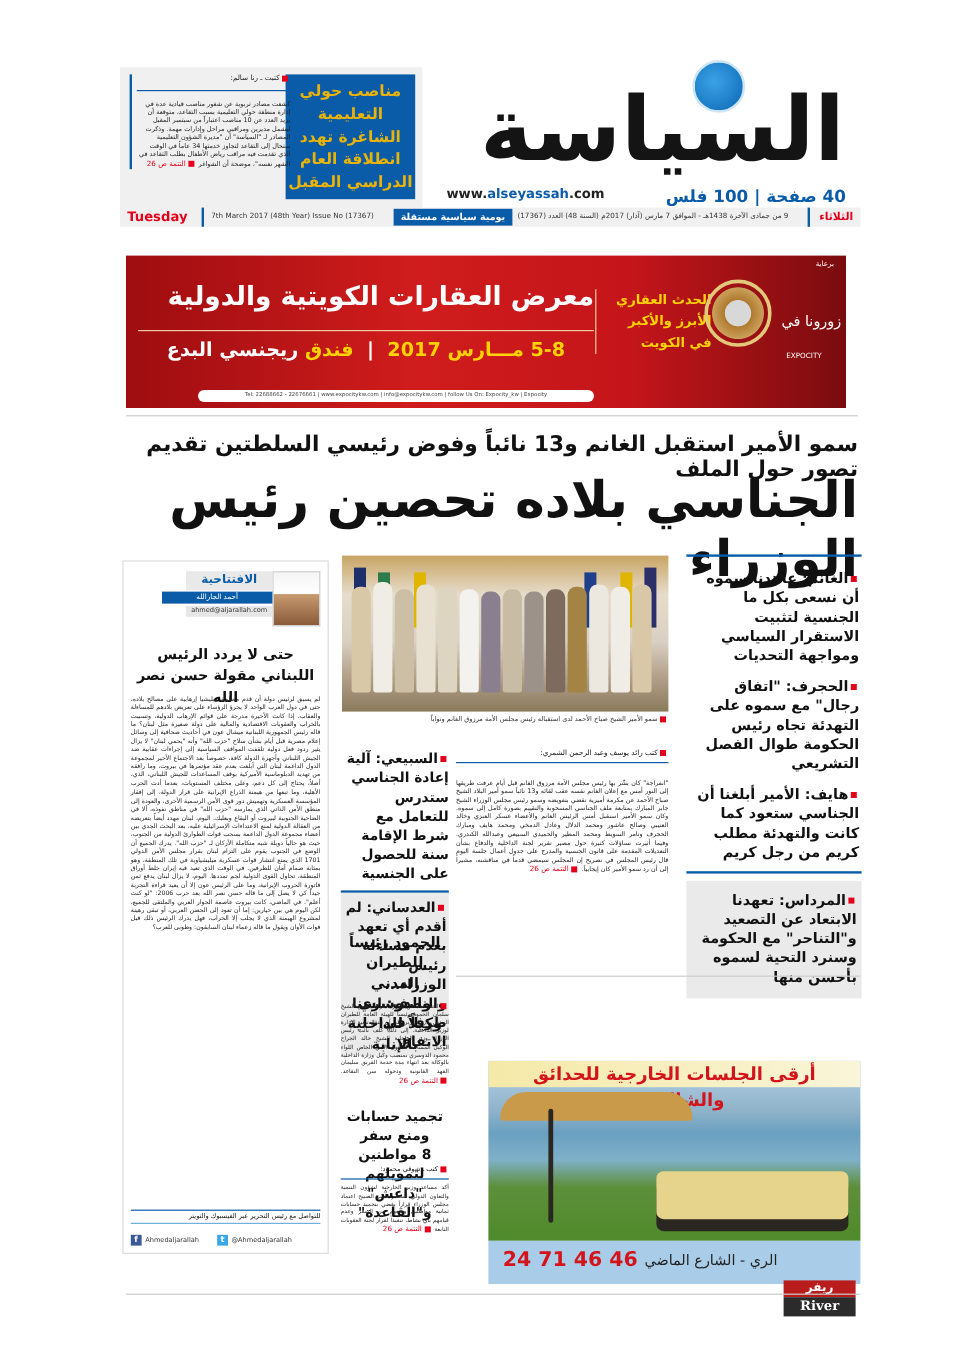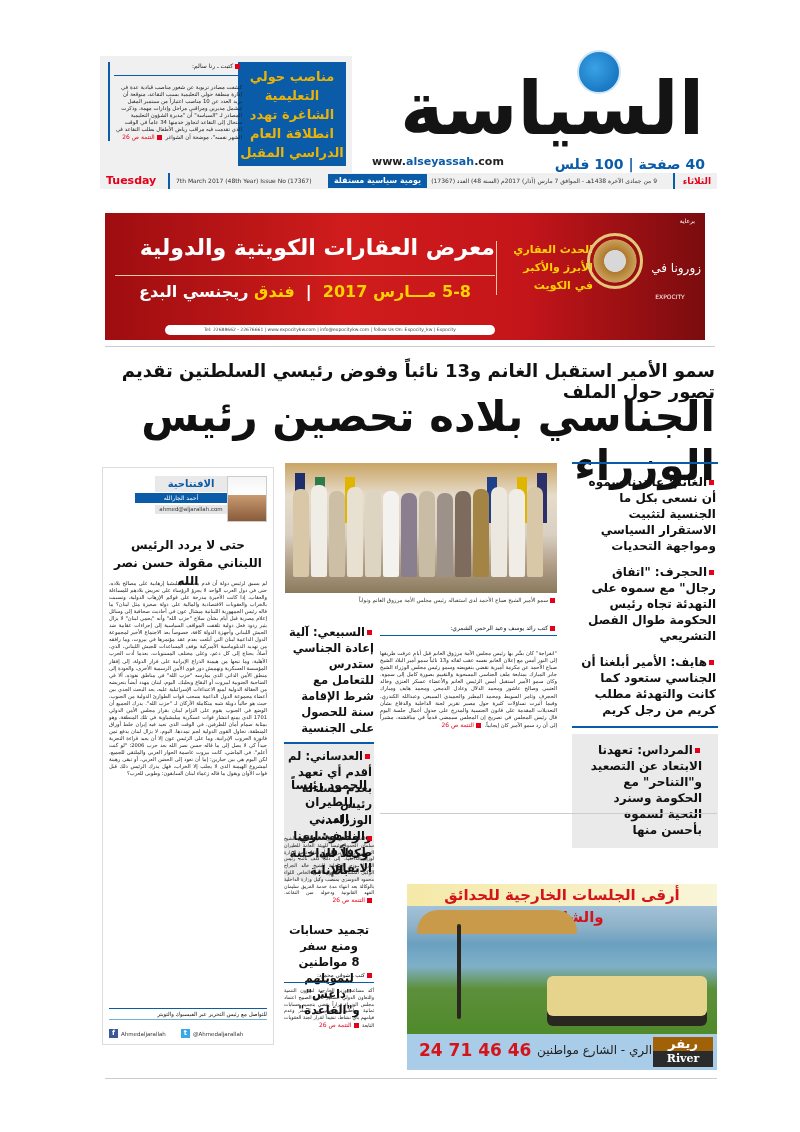--- a/index.html
+++ b/index.html
@@ -62,21 +62,21 @@
   
   #ad{left:407px;top:884px;width:310px;height:150px;overflow:hidden;background:linear-gradient(180deg,#b7d3ea 0%,#8fb2c9 28%,#6aa0c0 40%,#7fb0c8 55%,#5d8f3a 70%,#4f8a2b 100%);}
   #ad-title{position:absolute;left:0;top:0;right:0;height:22px;background:linear-gradient(90deg,#f5e9a8,#f9f5d8);color:#d4141b;font-size:15px;font-weight:bold;direction:rtl;text-align:center;line-height:22px;}
   #ad-sofa{position:absolute;right:10px;top:92px;width:160px;height:40px;background:#e6d48d;border-radius:6px;box-shadow:0 10px 0 #2a2620;}
   #ad-umbrella{position:absolute;left:10px;top:26px;width:160px;height:24px;background:#c89a4a;border-radius:80px 80px 10px 10px;}
   #ad-pole{position:absolute;left:50px;top:40px;width:4px;height:95px;background:#2a2620;border-radius:2px;}
   #ad-foot{left:407px;top:1034px;width:310px;height:36px;background:#a9cde9;}
   #ad-phone{position:absolute;left:12px;top:6px;font-size:17px;font-weight:bold;color:#d4141b;}
   #ad-addr{position:absolute;left:130px;top:9px;font-size:12px;color:#222;direction:rtl;}
   #ad-logo{position:absolute;right:4px;top:3px;width:60px;height:30px;}
-  #ad-logo-ar{height:14px;background:#a16207;color:#fff;font-size:13px;font-weight:bold;text-align:center;line-height:14px;}
+  #ad-logo-ar{height:14px;background:#b91c1c;color:#fff;font-size:10px;font-weight:bold;text-align:center;line-height:14px;margin-top:30px;}
   #ad-logo-en{height:16px;background:#2b2b2b;color:#fff;font-family:"DejaVu Serif",serif;font-size:11px;font-weight:bold;text-align:center;line-height:16px;}
   
   #editorial{left:102px;top:467px;width:172px;height:578px;border:1px solid #ddd;box-sizing:border-box;}
   #ed-photo{position:absolute;right:6px;top:8px;width:38px;height:44px;background:linear-gradient(180deg,#f4f4f4 0%,#fff 40%,#c79a70 42%,#8a5a3a 100%);border:1px solid #ccc;}
   #ed-label{position:absolute;left:52px;top:8px;width:72px;height:16px;background:#e9e9e9;color:#0a5ca8;font-size:10px;font-weight:bold;text-align:center;line-height:16px;}
   #ed-author{position:absolute;left:32px;top:25px;width:92px;height:10px;background:#0a5ca8;color:#fff;font-size:6px;text-align:center;line-height:10px;}
   #ed-email{position:absolute;left:52px;top:37px;width:72px;height:9px;background:#e6e6e6;font-size:5.5px;text-align:center;line-height:9px;color:#333;}
   #ed-title{position:absolute;left:4px;top:68px;width:162px;font-size:12px;font-weight:bold;line-height:18px;direction:rtl;text-align:center;}
   #ed-body{position:absolute;left:6px;top:112px;width:158px;font-size:5.2px;line-height:7.05px;direction:rtl;text-align:justify;color:#222;}
   #ed-social{position:absolute;left:6px;top:540px;width:158px;border-top:1px solid #0a5ca8;padding-top:2px;}
@@ -135,21 +135,21 @@
 <div id="sub-headline" class="abs">سمو الأمير استقبل الغانم و13 نائباً وفوض رئيسي السلطتين تقديم تصور حول الملف</div>
 <div id="main-headline" class="abs">الجناسي بلاده تحصين رئيس الوزراء</div>
 
 <div id="right-col" class="abs">
   <div class="blue-rule"></div>
   <div class="bullet-head"><span class="redsq"></span><span>الغانم: عاهدنا سموه أن نسعى بكل ما الجنسية لتثبيت الاستقرار السياسي ومواجهة التحديات</span></div>
   <div class="bullet-head"><span class="redsq"></span><span>الحجرف: "اتفاق رجال" مع سموه على التهدئة تجاه رئيس الحكومة طوال الفصل التشريعي</span></div>
   <div class="bullet-head"><span class="redsq"></span><span>هايف: الأمير أبلغنا أن الجناسي ستعود كما كانت والتهدئة مطلب كريم من رجل كريم</span></div>
   <div class="blue-rule"></div>
   <div id="mardas">
-    <div class="bullet-head" style="margin:4px 14px;"><span class="redsq"></span><span>المرداس: تعهدنا الابتعاد عن التصعيد و"التناحر" مع الحكومة وسنرد التحية لسموه بأحسن منها</span></div>
+    <div class="bullet-head" style="margin:4px 2px;"><span class="redsq"></span><span>المرداس: تعهدنا الابتعاد عن التصعيد و"التناحر" مع الحكومة وسنرد التحية لسموه بأحسن منها</span></div>
   </div>
 </div>
 
 <div id="photo" class="abs">
   <div style="position:absolute;left:10px;top:10px;width:10px;height:50px;background:#1f2f6b;"></div>
   <div style="position:absolute;left:30px;top:14px;width:10px;height:46px;background:#2d7b4a;"></div>
   <div style="position:absolute;left:60px;top:14px;width:10px;height:46px;background:#e0b500;"></div>
   <div style="position:absolute;right:60px;top:14px;width:10px;height:46px;background:#1f3f8b;"></div>
   <div style="position:absolute;right:30px;top:14px;width:10px;height:46px;background:#e0b500;"></div>
   <div style="position:absolute;right:10px;top:10px;width:10px;height:50px;background:#2d2f6b;"></div>
@@ -201,21 +201,21 @@
 
 <div class="abs rule-gray" style="left:380px;top:813px;width:337px;"></div>
 <div id="ad" class="abs">
   <div id="ad-title">أرقى الجلسات الخارجية للحدائق والشاليهات</div>
   <div id="ad-umbrella"></div>
   <div id="ad-pole"></div>
   <div id="ad-sofa"></div>
 </div>
 <div id="ad-foot" class="abs">
   <div id="ad-phone">24 71 46 46</div>
-  <div id="ad-addr">الري - الشارع مواطنين</div>
+  <div id="ad-addr">الري - الشارع الماضي</div>
   <div id="ad-logo">
     <div id="ad-logo-ar">ريفر</div>
     <div id="ad-logo-en">River</div>
   </div>
 </div>
 
 <div id="editorial" class="abs">
   <div id="ed-photo"></div>
   <div id="ed-label">الافتتاحية</div>
   <div id="ed-author">أحمد الجارالله</div>

